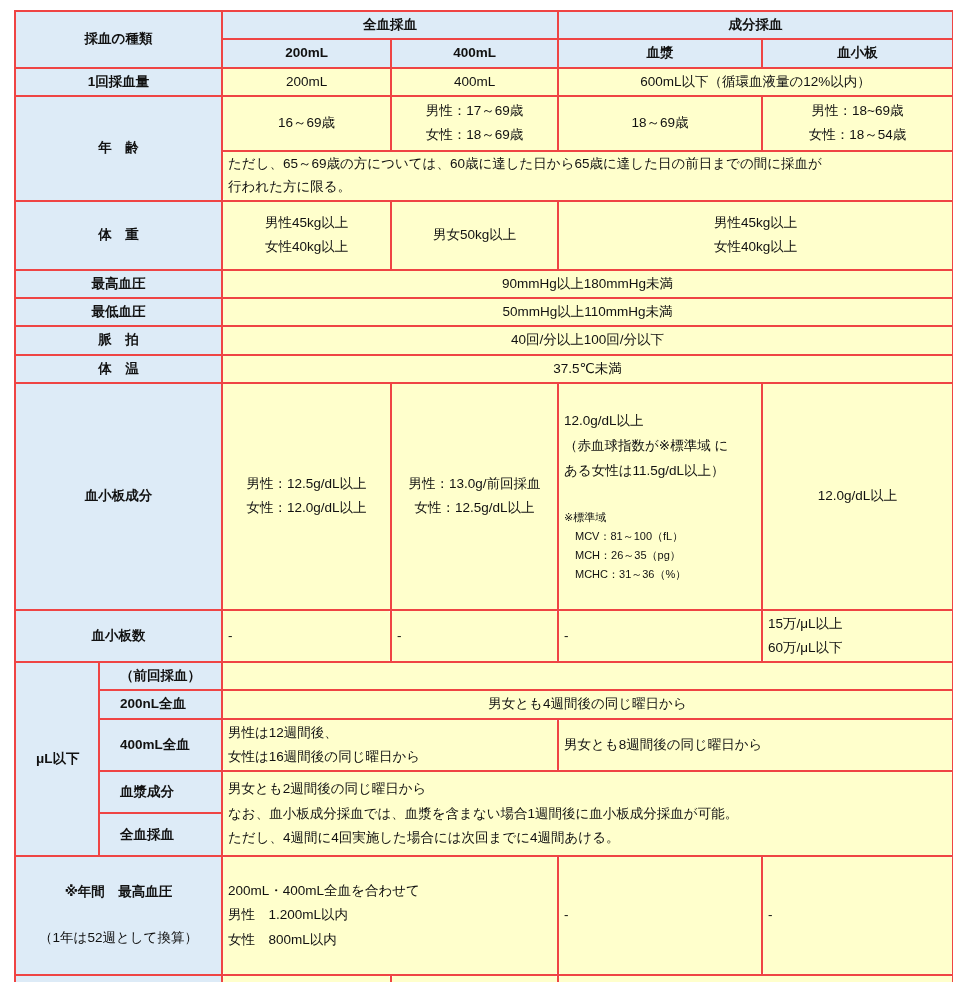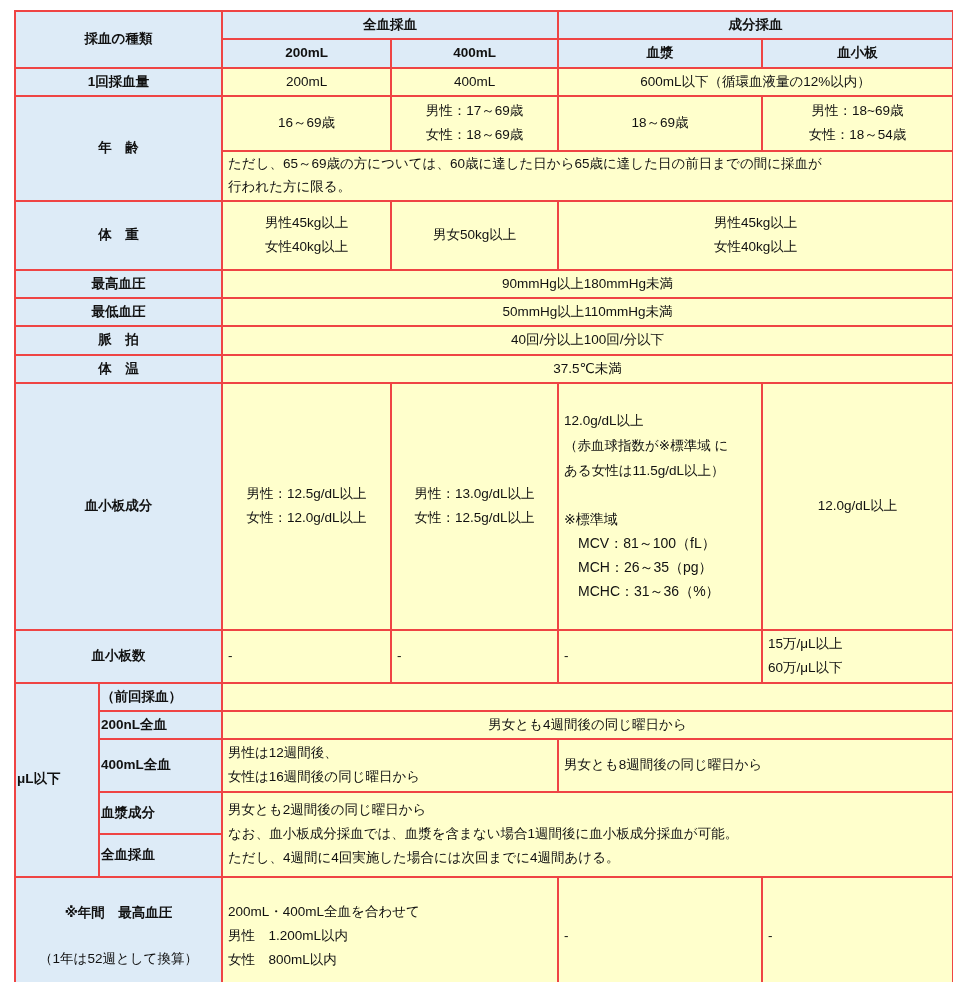--- a/index.html
+++ b/index.html
@@ -18,25 +18,25 @@
     vertical-align:middle;
     white-space:pre-line;
     line-height:1.8;
     padding:1px 5px;
     overflow:hidden;
     font-weight:normal;
   }
   .blue   { background:#DDEBF7; font-weight:bold; text-align:center; }
   .yellow { background:#FFFFCC; }
   .c { text-align:center; }
-  .l { text-align:left; }
-  .sub-label { text-align:left; padding-left:1px; }
+  .l { text-align:left;border-radius:6px; }
+  .sub-label { text-align:left; padding-left:20px; }
   .main-txt  { line-height:1.85; }
   .small-note {
-    font-size:14px;
+    font-size:11px;
     white-space:pre-wrap;
     line-height:1.7;
     text-align:left;
   }
   .label-sub-line { font-weight:normal; }
   .tight { line-height:1.7; }
 </style>
 </head>
 <body>
 
@@ -107,21 +107,21 @@
   </tr>
   <tr style="height:22px">
     <td class="blue" colspan="2">体　温</td>
     <td class="yellow c" colspan="4">37.5℃未満</td>
   </tr>
 
   <tr style="height:148px">
     <td class="blue" colspan="2">血小板成分</td>
     <td class="yellow c">男性：12.5g/dL以上
 女性：12.0g/dL以上</td>
-    <td class="yellow c">男性：13.0g/dL以上
+    <td class="yellow c">男性：13.0g/前回採血
 女性：12.5g/dL以上</td>
     <td class="yellow l">
       <div class="main-txt">12.0g/dL以上
 （赤血球指数が※標準域 に
 ある女性は11.5g/dL以上）</div>
       <div class="small-note">※標準域
 　MCV：81～100（fL）
 　MCH：26～35（pg）
 　MCHC：31～36（%）</div>
     </td>

